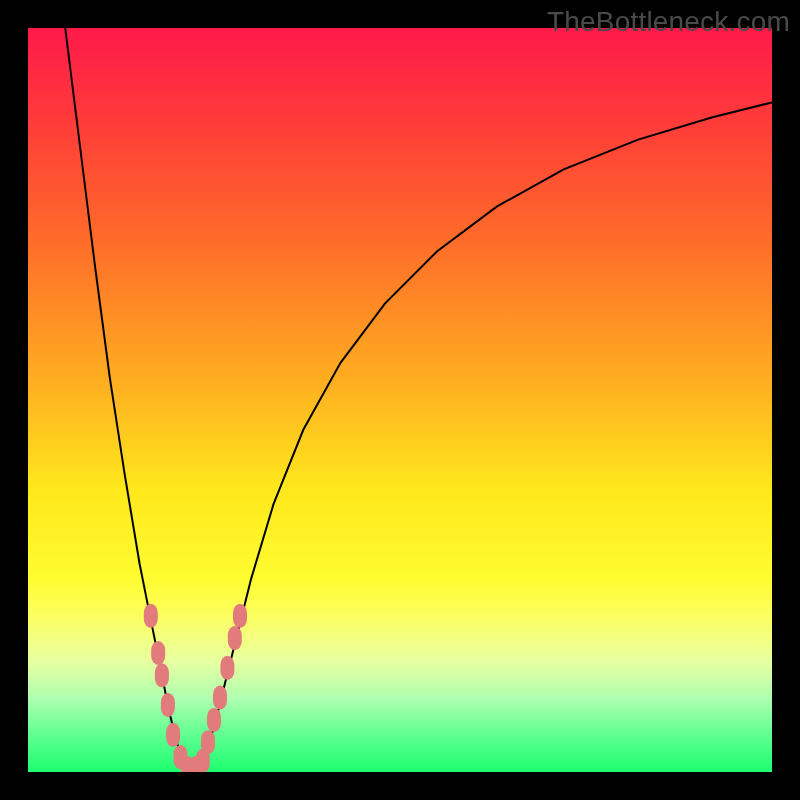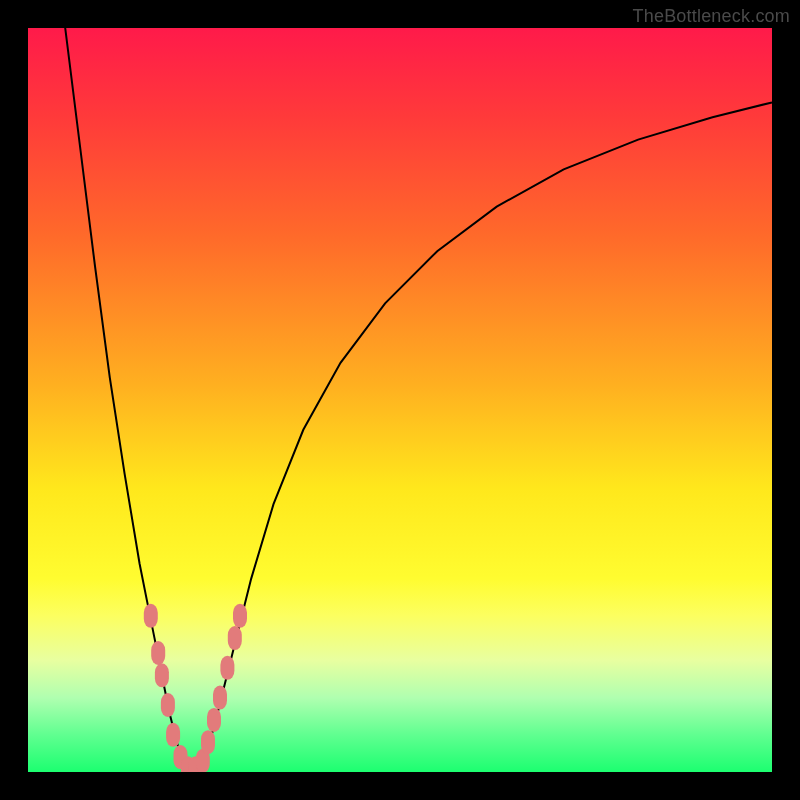--- a/index.html
+++ b/index.html
@@ -38,21 +38,21 @@
       #b0ffb0 90%,
       #60ff90 95%,
       #1cff70 100%
     );
   }
   .watermark {
     position: absolute;
     top: 6px;
     right: 10px;
     color: #4a4a4a;
-    font-size: 18px;
+    font-size: 28px;
     font-weight: 400;
     letter-spacing: 0.2px;
     pointer-events: none;
   }
   svg.curve {
     position: absolute;
     top: 0; left: 0;
     width: 744px;
     height: 744px;
   }

